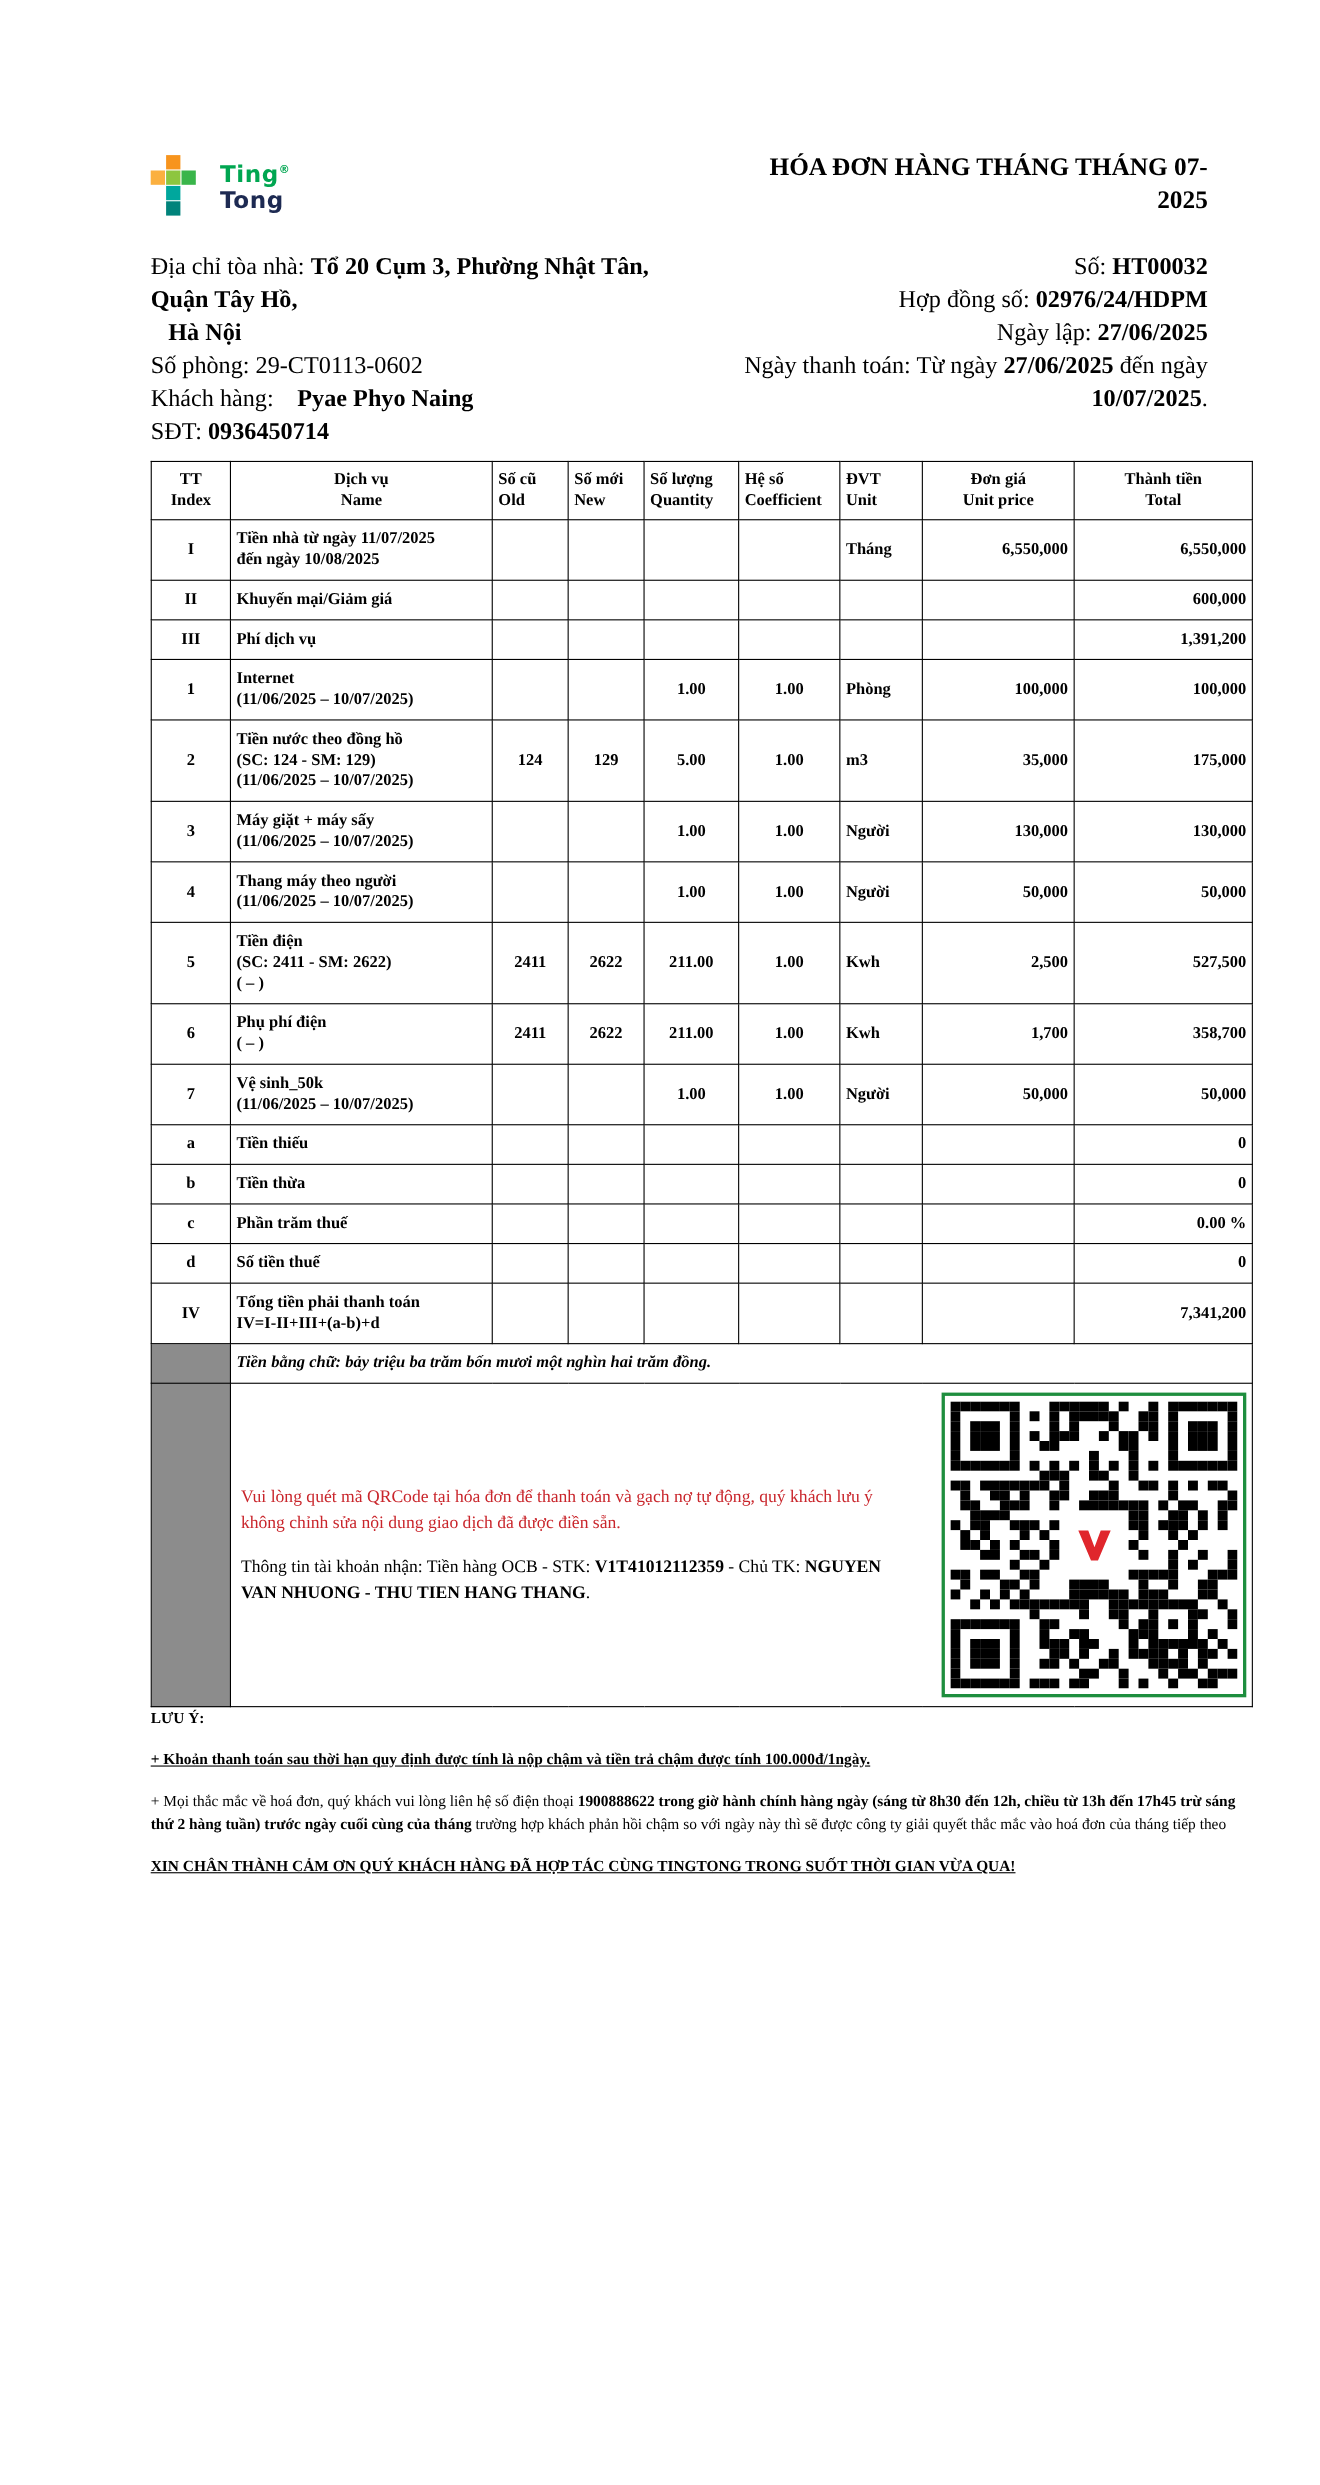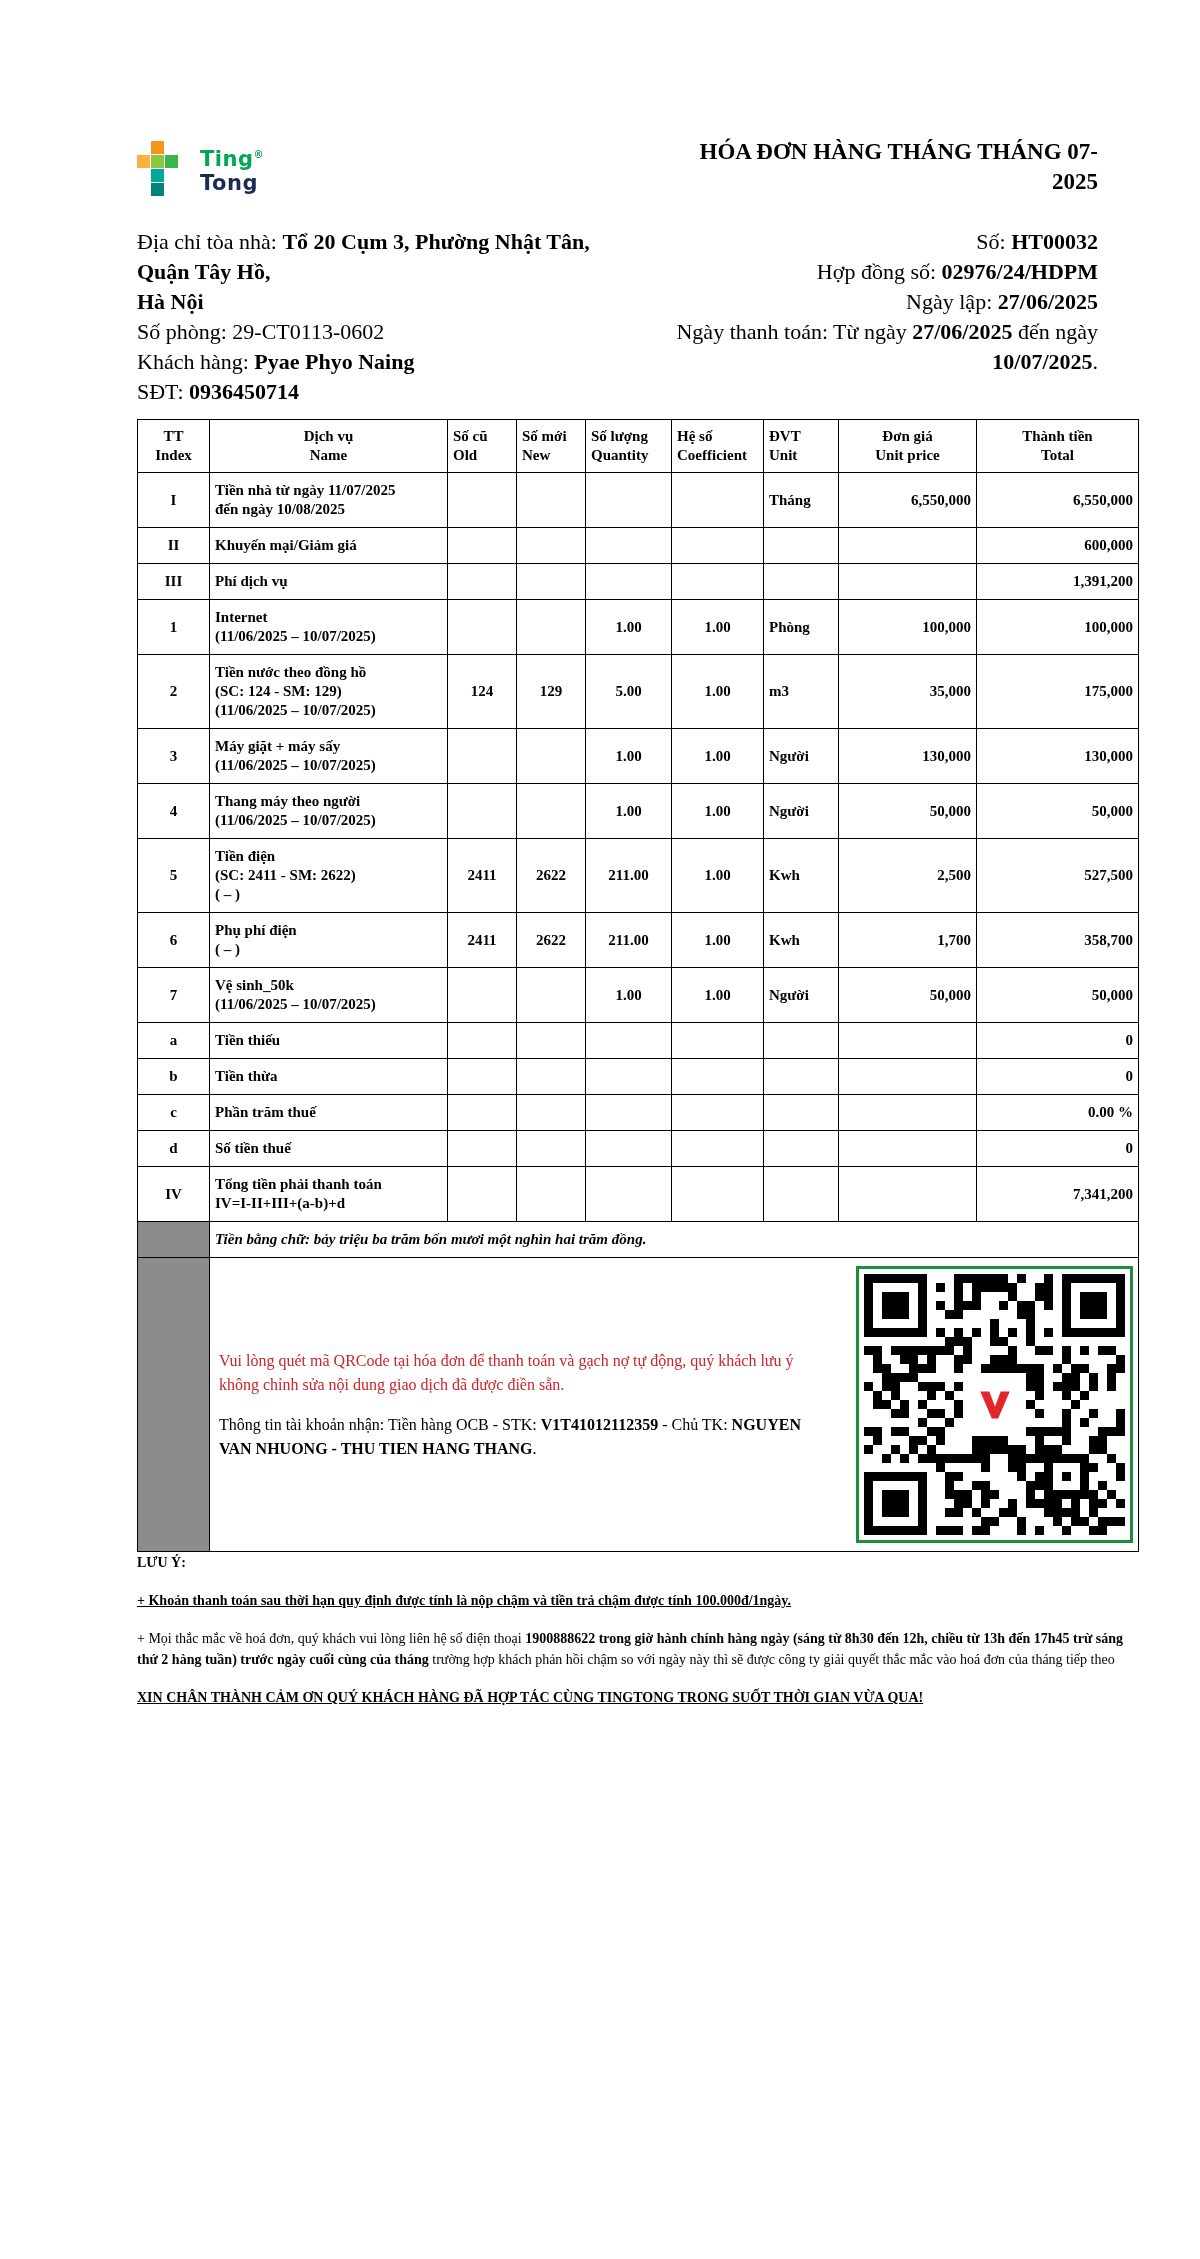--- a/index.html
+++ b/index.html
@@ -74,23 +74,23 @@
         <div class="ting"><span>Ting</span><span class="reg">®</span></div>
         <div class="tong">Tong</div>
       </div>
     </div>
     <div class="title">HÓA ĐƠN HÀNG THÁNG THÁNG 07-2025</div>
   </div>
 
   <div class="info">
     <div class="info-left">
       <div class="info-line"><span>Địa chỉ tòa nhà: </span><span style="font-weight: bold;">Tổ 20 Cụm 3, Phường Nhật Tân, Quận Tây Hồ,</span></div>
-      <div class="info-line"><span style="font-weight: bold;">Hà Nội</span></div>
+      <div class="info-line"><span style="font-weight: bold; margin-left: 16px;">Hà Nội</span></div>
       <div class="info-line"><span>Số phòng: </span><span style="font-weight: normal;">29-CT0113-0602</span></div>
-      <div class="info-line"><span>Khách hàng: </span><span style="font-weight: bold;">Pyae Phyo Naing</span></div>
+      <div class="info-line"><span>Khách hàng: </span><span style="font-weight: bold; margin-left: 16px;">Pyae Phyo Naing</span></div>
       <div class="info-line"><span>SĐT: </span><span style="font-weight: bold;">0936450714</span></div>
     </div>
     <div class="info-right">
       <div class="info-line"><span>Số: </span><span style="font-weight: bold;">HT00032</span></div>
       <div class="info-line"><span>Hợp đồng số: </span><span style="font-weight: bold;">02976/24/HDPM</span></div>
       <div class="info-line"><span>Ngày lập: </span><span style="font-weight: bold;">27/06/2025</span></div>
       <div class="info-line"><span>Ngày thanh toán: Từ ngày </span><span style="font-weight: bold;">27/06/2025</span><span> đến ngày </span><span style="font-weight: bold;">10/07/2025</span><span>.</span></div>
     </div>
   </div>
 

